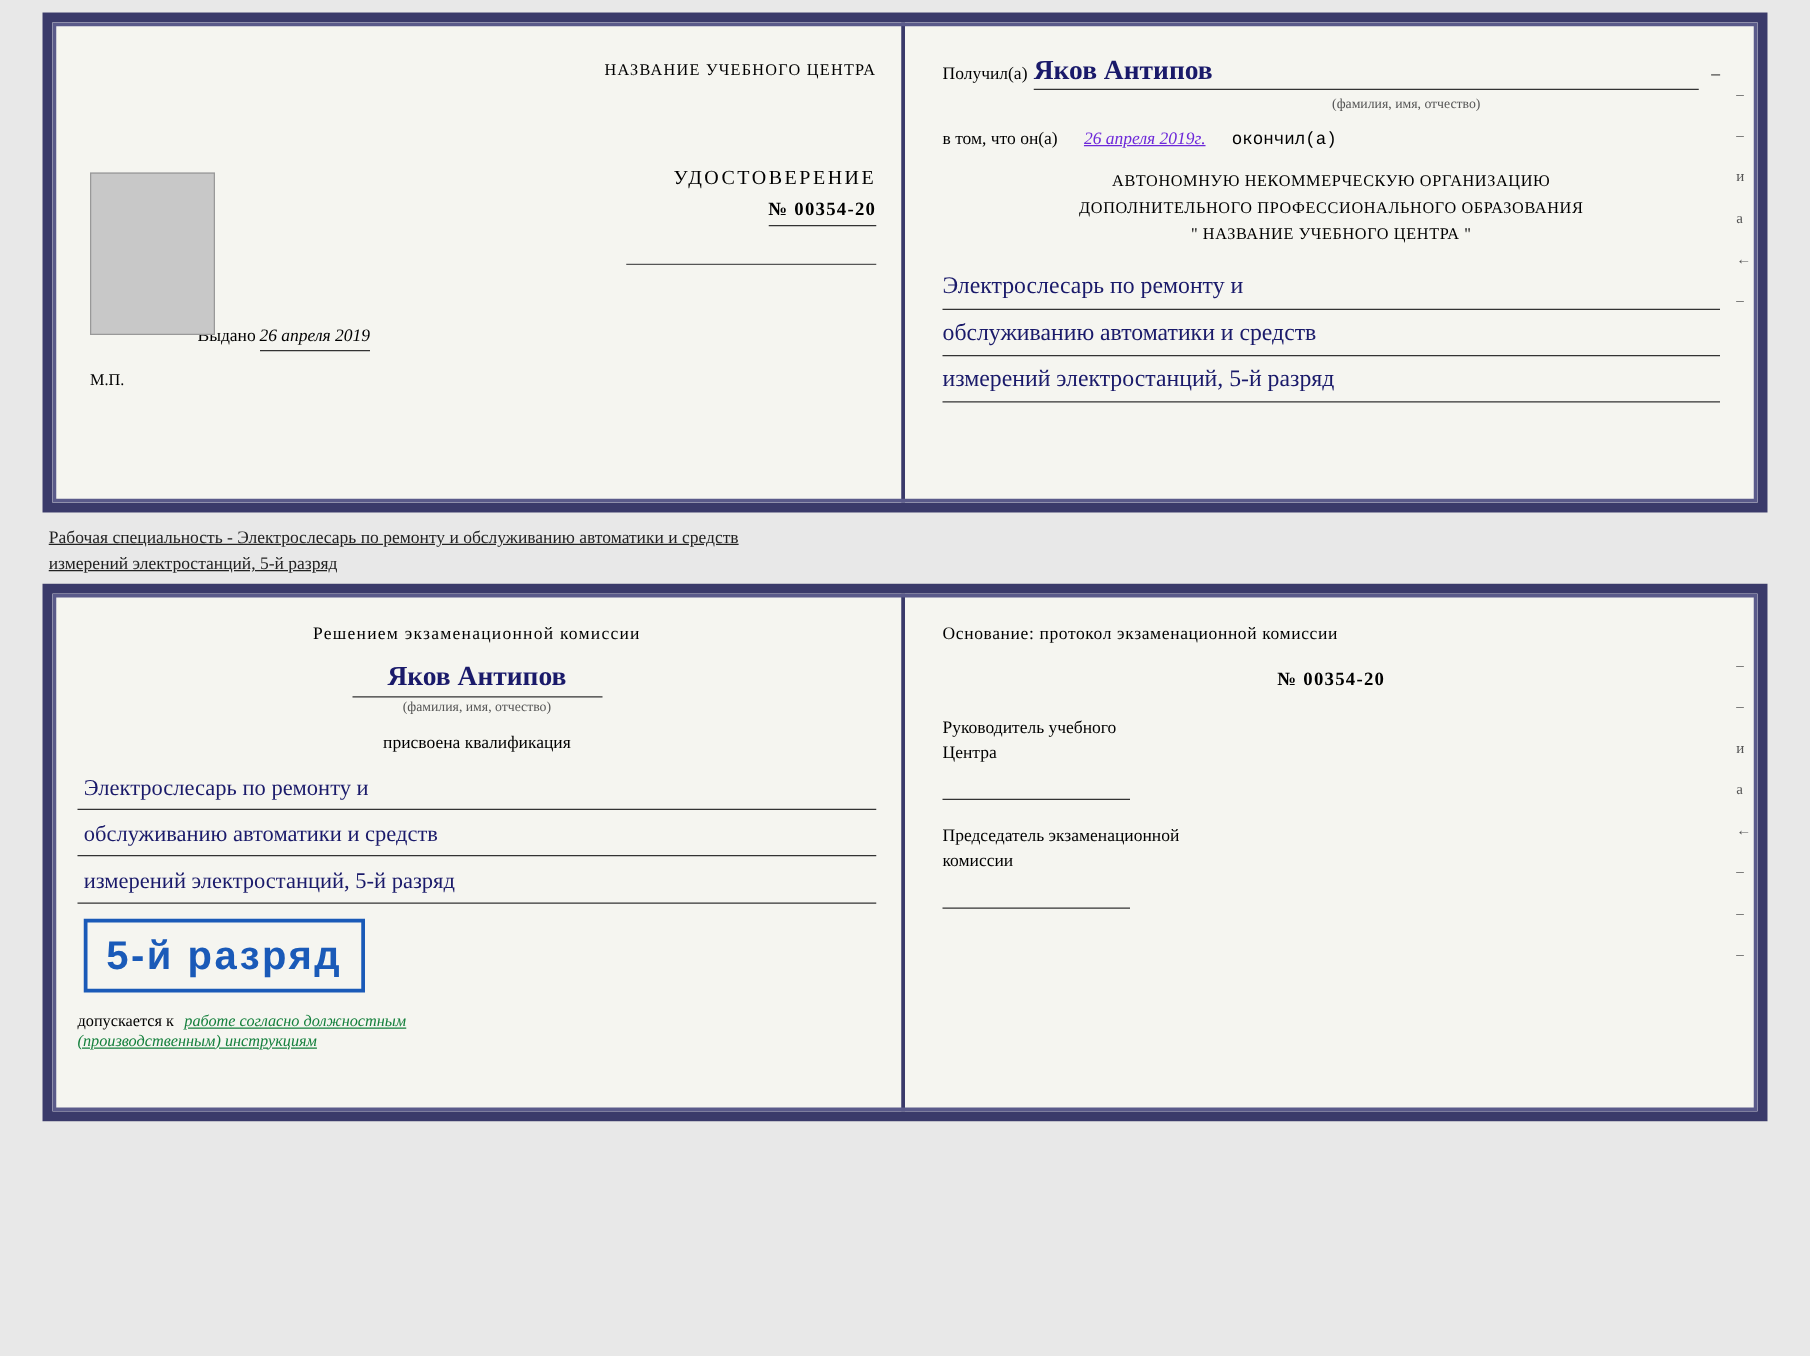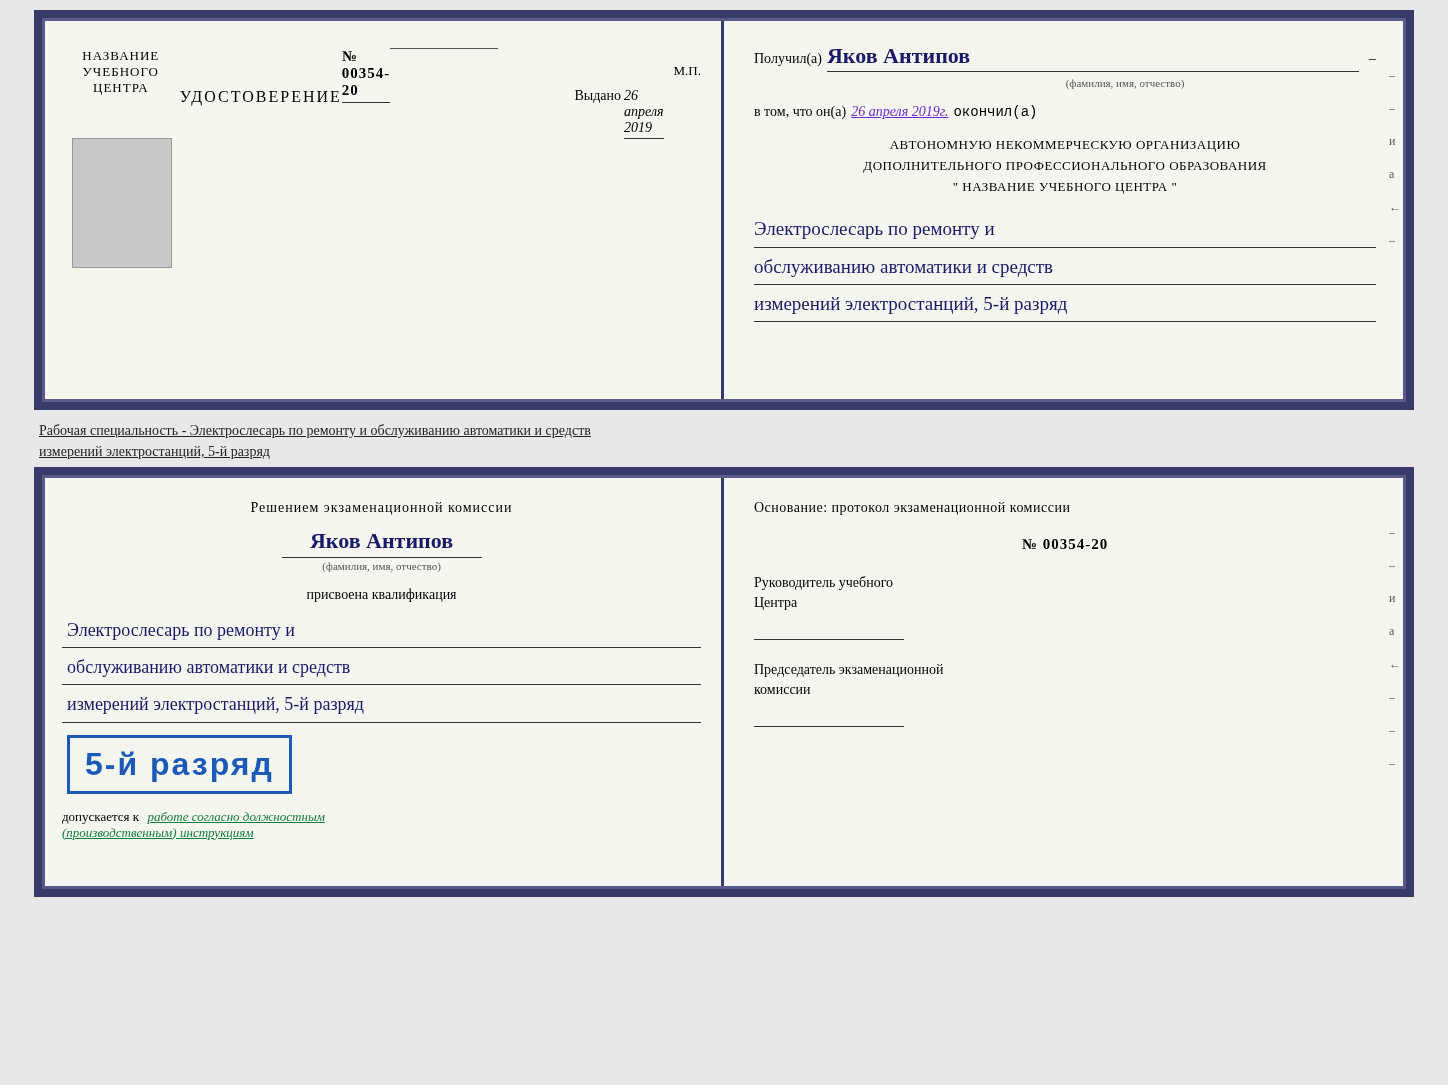--- a/index.html
+++ b/index.html
@@ -39,22 +39,22 @@
       pointer-events: none;
       z-index: 1;
     }
 
     
     .top-left-page {
       width: 50%;
       border-right: 3px solid #3a3a6a;
       padding: 30px 20px;
       display: flex;
-      flex-direction: row;
-      align-items: flex-start;
+      flex-direction: column;
+      align-items: flex-end;
       background: #f5f5f0;
       position: relative;
     }
 
     .top-left-page .org-name-top {
       font-size: 13px;
       letter-spacing: 1px;
       text-align: center;
       text-transform: uppercase;
       margin-bottom: 30px;
@@ -139,21 +139,21 @@
       color: #555;
       margin-bottom: 15px;
       margin-left: 120px;
     }
 
     .date-line {
       font-size: 14px;
       margin-bottom: 15px;
       display: flex;
       align-items: baseline;
-      gap: 5px;
+      gap: 21px;
     }
 
     .handwritten-date {
       font-family: 'Segoe Script', 'Comic Sans MS', cursive;
       font-size: 14px;
       color: #6d28d9;
       font-style: italic;
       text-decoration: underline;
     }
 
@@ -370,21 +370,21 @@
     <div class="top-left-page">
       <div class="org-name-top">НАЗВАНИЕ УЧЕБНОГО ЦЕНТРА</div>
 
       <div class="photo-placeholder"></div>
 
       <div class="cert-title">УДОСТОВЕРЕНИЕ</div>
       <div class="cert-number">№ 00354-20</div>
 
       <div style="border-bottom:1px solid #555; width:200px; margin-bottom:10px;"></div>
 
-      <div style="display:flex; align-items:baseline; margin-top:40px; align-self:flex-start; margin-left:76px;">
+      <div style="display:flex; align-items:baseline; margin-top:40px; align-self:flex-start; margin-left:96px;">
         <span class="issued-label" style="font-size:14px;">Выдано</span>
         <span class="issued-date" style="font-size:14px; margin-left:3px; border-bottom:1px solid #333; padding-bottom:2px;">26 апреля 2019</span>
       </div>
 
       <div class="stamp-line" style="margin-top:15px;">М.П.</div>
     </div>
 
     <div class="top-right-page">
 
       <div class="recipient-line">

